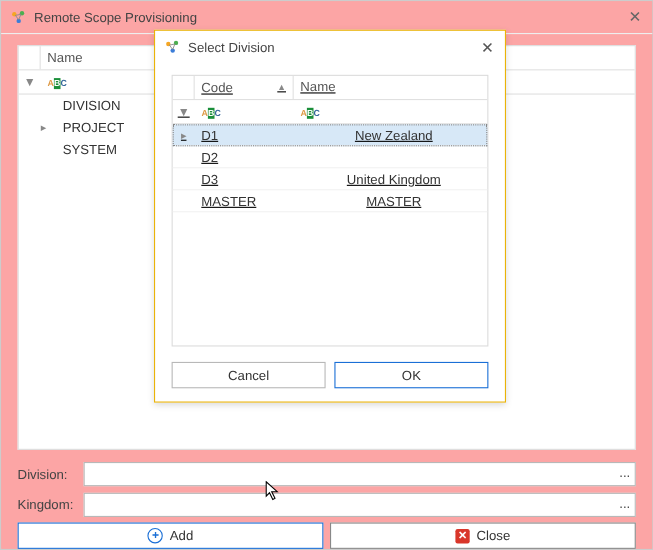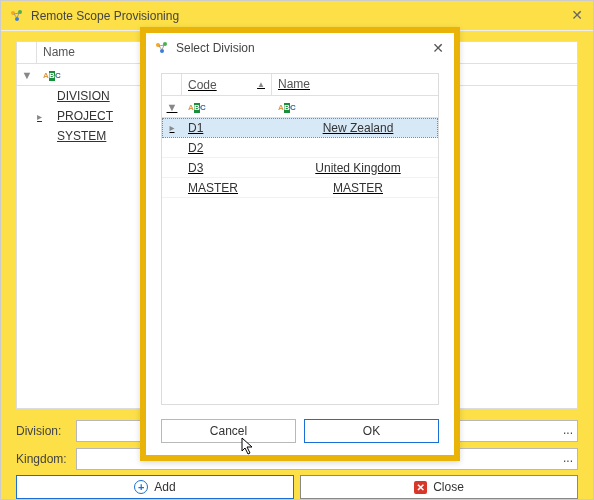--- a/index.html
+++ b/index.html
@@ -1,50 +1,50 @@
 <!DOCTYPE html>
 <html><head>
 <meta charset="utf-8">
 <style>
 * { box-sizing: border-box; font-family: "Segoe UI", Tahoma, sans-serif; font-size: 12px; }
 body { margin: 0; width: 594px; height: 500px; background: #fff; position: relative; overflow: hidden; }
-.main-window { width: 594px; height: 500px; border: 1px solid #ccc; position: relative; background: #fde047; }
+.main-window { width: 594px; height: 500px; border: 1px solid #ccc; position: relative; background: #fca5a5; }
 .titlebar { height: 30px; display: flex; align-items: center; padding: 0 8px; border-bottom: 1px solid #eee; position: relative; }
 .titlebar .title { margin-left: 6px; color: #444; }
 .titlebar .close { position: absolute; right: 10px; top: 6px; font-size: 14px; color: #666; cursor: default; }
 .app-icon svg { width: 16px; height: 16px; display: block; }
 .content { position: absolute; top: 40px; left: 15px; right: 15px; bottom: 90px; border: 1px solid #dcdcdc; background: #fff; }
 .grid-header { height: 22px; border-bottom: 1px solid #e0e0e0; display: flex; }
 .grid-header .gh-spacer { width: 20px; border-right: 1px solid #e0e0e0; }
 .grid-header .gh-col { flex: 1; padding: 3px 6px; color: #555; }
 .filter-row { height: 22px; border-bottom: 1px solid #e0e0e0; display: flex; align-items: center; }
 .filter-row .fr-icon { width: 20px; display: flex; justify-content: center; align-items: center; }
 .filter-row .fr-cell { flex: 1; padding-left: 6px; }
 .abc-chip { display: inline-flex; height: 12px; align-items: center; }
 .abc-chip span { display: inline-block; width: 6px; height: 10px; font-size: 8px; font-weight: bold; text-align: center; line-height: 10px; }
 .abc-chip .a { color: #d94; }
 .abc-chip .b { background: #1a8f3a; color: #fff; }
 .abc-chip .c { color: #369; }
 .funnel { color: #888; font-size: 11px; }
-.tree-rows .row { height: 20px; display: flex; align-items: center; padding-left: 20px; color: #333; text-decoration: underline; }
+.tree-rows .row { height: 20px; display: flex; align-items: center; padding-left: 20px; color: #333; }
 .tree-rows .row .exp { width: 16px; color: #888; font-size: 10px; }
 .tree-rows .row .lbl { padding-left: 4px; }
 .bottom-controls { position: absolute; left: 15px; right: 15px; bottom: 0; }
 .field-row { display: flex; align-items: center; height: 24px; margin-bottom: 4px; }
 .field-row .flabel { width: 60px; color: #444; }
 .field-row .fedit { flex: 1; height: 22px; border: 1px solid #b8b8b8; background: #fff; position: relative; }
 .field-row .fedit .dots { position: absolute; right: 4px; top: 2px; color: #444; }
 .btn-row { display: flex; gap: 6px; height: 24px; }
 .btn-row .bigbtn { flex: 1; border: 1px solid #1a6fd6; background: #fff; display: flex; align-items: center; justify-content: center; gap: 6px; color: #333; }
 .btn-row .bigbtn.close-btn { border-color: #888; }
 .plus-ico { width: 14px; height: 14px; border-radius: 50%; border: 1.5px solid #1a6fd6; display: flex; align-items: center; justify-content: center; color: #1a6fd6; font-size: 11px; line-height: 1; font-weight: bold; }
 .x-ico { width: 13px; height: 13px; background: #d9362a; color: #fff; display: flex; align-items: center; justify-content: center; font-size: 10px; font-weight: bold; border-radius: 2px; }
 
 
-.modal { position: absolute; left: 140px; top: 27px; width: 320px; height: 434px; background: #fff; border: 6px solid #eab308; box-shadow: 0 2px 6px rgba(0,0,0,0.15); }
+.modal { position: absolute; left: 140px; top: 27px; width: 320px; height: 339px; background: #fff; border: 1px solid #eab308; box-shadow: 0 2px 6px rgba(0,0,0,0.15); }
 .modal .m-titlebar { height: 30px; display: flex; align-items: center; padding: 0 8px; position: relative; }
 .modal .m-titlebar .title { margin-left: 6px; color: #444; }
 .modal .m-titlebar .close { position: absolute; right: 10px; top: 7px; color: #555; font-size: 14px; }
 .modal .m-body { position: absolute; top: 40px; left: 15px; right: 15px; bottom: 50px; border: 1px solid #dcdcdc; text-decoration: underline; }
 .modal .m-footer { position: absolute; left: 15px; right: 15px; bottom: 12px; display: flex; gap: 8px; }
 .modal .m-footer .mbtn { flex: 1; height: 24px; border: 1px solid #b8b8b8; background: #fff; display: flex; align-items: center; justify-content: center; color: #333; }
 .modal .m-footer .mbtn.ok { border-color: #1a6fd6; }
 .m-grid-header { height: 22px; border-bottom: 1px solid #e0e0e0; display: flex; }
 .m-grid-header .mgh-sp { width: 20px; border-right: 1px solid #e0e0e0; }
 .m-grid-header .mgh-code { width: 90px; border-right: 1px solid #e0e0e0; padding: 3px 6px; color: #555; display: flex; align-items: center; justify-content: space-between; }

